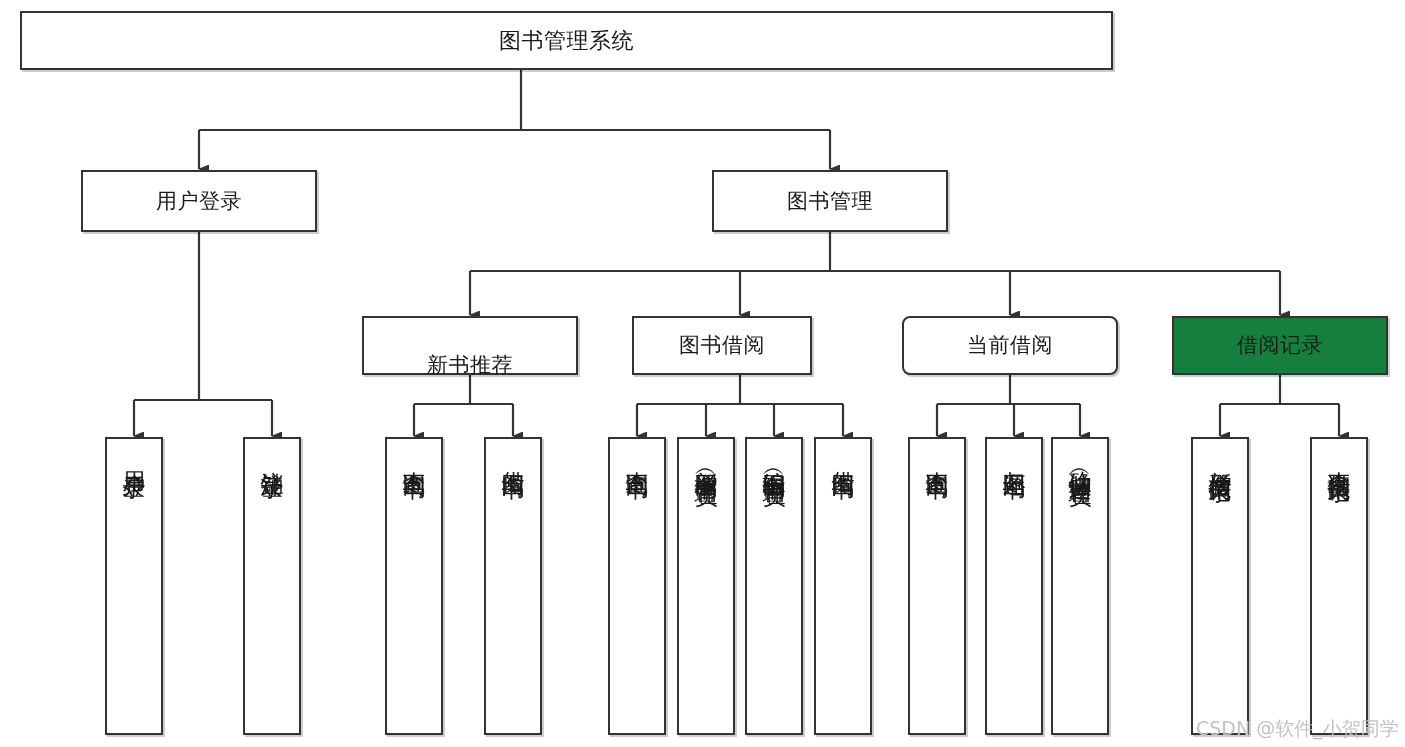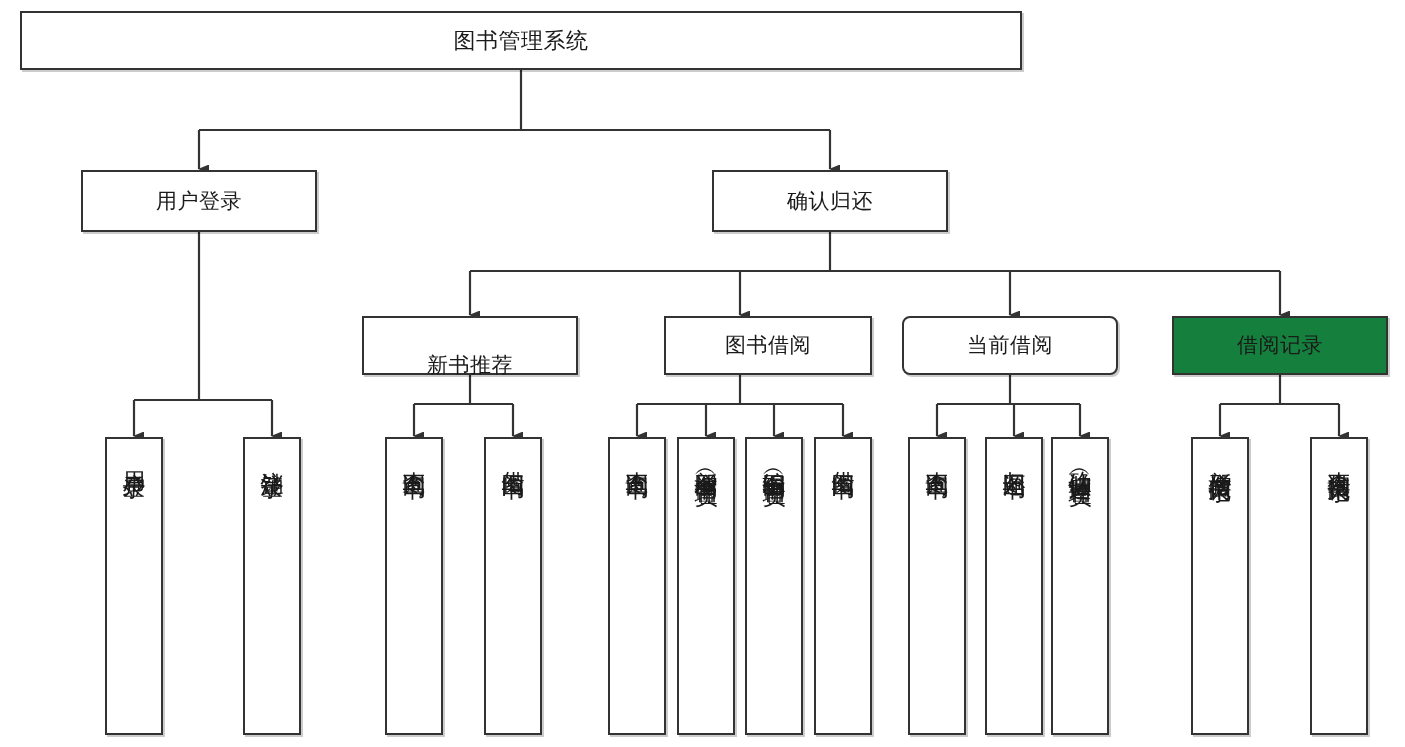--- a/index.html
+++ b/index.html
@@ -110,33 +110,33 @@
         <line x1="1014" y1="404" x2="1014" y2="436" stroke="#333333" stroke-width="2.2" marker-end="url(#arrowhead)"></line>
         <line x1="1080" y1="404" x2="1080" y2="436" stroke="#333333" stroke-width="2.2" marker-end="url(#arrowhead)"></line>
         <line x1="1280" y1="375" x2="1280" y2="404" stroke="#333333" stroke-width="2.2"></line>
         <line x1="1220" y1="404" x2="1339" y2="404" stroke="#333333" stroke-width="2.2"></line>
         <line x1="1220" y1="404" x2="1220" y2="436" stroke="#333333" stroke-width="2.2" marker-end="url(#arrowhead)"></line>
         <line x1="1339" y1="404" x2="1339" y2="436" stroke="#333333" stroke-width="2.2" marker-end="url(#arrowhead)"></line>
       </g>
   </svg>
 
   <div id="nodes">
-      <div class="node horiz root" style="left: 20px; top: 11px; width: 1002px; height: 59px; border-color: rgb(51, 51, 51); background: rgb(255, 255, 255);">
+      <div class="node horiz root" style="left: 20px; top: 11px; width: 1093px; height: 59px; border-color: rgb(51, 51, 51); background: rgb(255, 255, 255);">
         <span class="label" style="color: rgb(26, 26, 26);">图书管理系统</span>
       </div>
       <div class="node horiz" style="left: 81px; top: 170px; width: 236px; height: 62px; border-color: rgb(51, 51, 51); background: rgb(255, 255, 255);">
         <span class="label" style="color: rgb(26, 26, 26);">用户登录</span>
       </div>
       <div class="node horiz" style="left: 712px; top: 170px; width: 236px; height: 62px; border-color: rgb(51, 51, 51); background: rgb(255, 255, 255);">
-        <span class="label" style="color: rgb(26, 26, 26);">确认归还</span>
+        <span class="label" style="color: rgb(26, 26, 26);">图书管理</span>
       </div>
       <div class="node horiz" style="left: 362px; top: 316px; width: 216px; height: 59px; border-color: rgb(51, 51, 51); background: rgb(255, 255, 255);">
         <span class="label" style="color: rgb(26, 26, 26); margin-top: 39px;">新书推荐</span>
       </div>
-      <div class="node horiz" style="left: 632px; top: 316px; width: 208px; height: 59px; border-color: rgb(51, 51, 51); background: rgb(255, 255, 255); margin-left: 32px;">
+      <div class="node horiz" style="left: 632px; top: 316px; width: 180px; height: 59px; border-color: rgb(51, 51, 51); background: rgb(255, 255, 255);">
         <span class="label" style="color: rgb(26, 26, 26);">图书借阅</span>
       </div>
       <div class="node horiz" style="left: 902px; top: 316px; width: 216px; height: 59px; border-color: rgb(51, 51, 51); background: rgb(255, 255, 255); border-radius: 8px;">
         <span class="label" style="color: rgb(26, 26, 26);">当前借阅</span>
       </div>
       <div class="node horiz" style="left: 1172px; top: 316px; width: 216px; height: 59px; border-color: rgb(51, 51, 51); background: #15803d;">
         <span class="label" style="color: rgb(26, 26, 26);">借阅记录</span>
       </div>
       <div class="node vert" style="left: 105px; top: 437px; width: 58px; height: 298px; border-color: rgb(51, 51, 51); background: rgb(255, 255, 255);">
         <span class="label" style="color: rgb(26, 26, 26);">用户登录</span>
@@ -172,13 +172,14 @@
         <span class="label" style="color: rgb(26, 26, 26);">确认归还（管理员）</span>
       </div>
       <div class="node vert" style="left: 1191px; top: 437px; width: 58px; height: 298px; border-color: rgb(51, 51, 51); background: rgb(255, 255, 255);">
         <span class="label" style="color: rgb(26, 26, 26);">新增借阅记录</span>
       </div>
       <div class="node vert" style="left: 1310px; top: 437px; width: 58px; height: 298px; border-color: rgb(51, 51, 51); background: rgb(255, 255, 255);">
         <span class="label" style="color: rgb(26, 26, 26);">查询借阅记录</span>
       </div>
     </div>
 
+  <div class="watermark" style="left:1196px; top:716px;">CSDN @软件_小贺同学</div>
 </div>
 
 </body></html>

